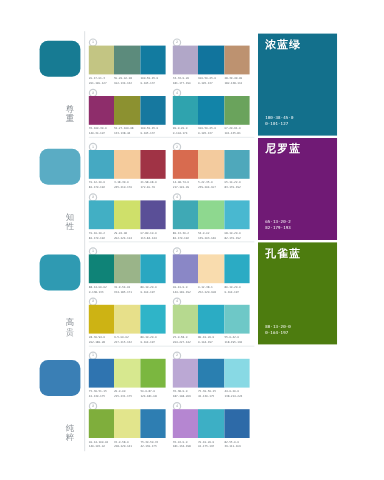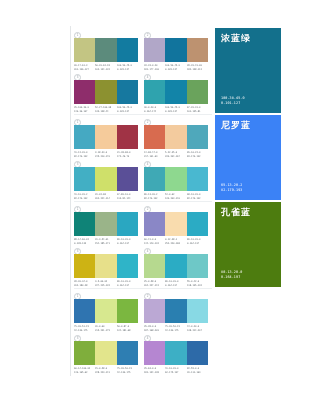--- a/index.html
+++ b/index.html
@@ -101,20 +101,30 @@
   .wm-sub{
     font-size:3.4px;line-height:6px;color:#f6a98a;letter-spacing:1.6px;
     font-family:"DejaVu Sans",sans-serif;
   }
 </style>
 </head>
 <body>
 
 <div class="page">
 
+  <div class="rail">
+    <div class="rail-chip" style="top: 34px; background: rgb(23, 123, 147);"></div>
+    <div class="rail-label" style="top: 88px;">尊重</div>
+    <div class="rail-chip" style="top: 124px; background: rgb(90, 172, 196);"></div>
+    <div class="rail-label" style="top: 178px;">知性</div>
+    <div class="rail-chip" style="top: 212px; background: rgb(47, 154, 178);"></div>
+    <div class="rail-label" style="top: 266px;">高贵</div>
+    <div class="rail-chip" style="top: 300px; background: rgb(58, 127, 181);"></div>
+    <div class="rail-label" style="top: 354px;">纯粹</div>
+  </div>
 
   <div class="divider"></div>
 
   <div class="groups">
       <div class="grow">
         <div class="cell c0" style="top: 4px;">
           <div class="bullet">1</div>
           <div class="swatches">
             <div class="sw" style="background: rgb(195, 197, 131);"></div>
             <div class="sw" style="background: rgb(92, 139, 124);"></div>
@@ -475,21 +485,21 @@
     </div>
 
   <div class="panels">
       <div class="panel" style="background: rgb(19, 112, 140);">
         <div class="pname">浓蓝绿</div>
         <div class="pcode">
           <div>100-38-45-0</div>
           <div>0-101-127</div>
         </div>
       </div>
-      <div class="panel" style="background: #3b82f6;">
+      <div class="panel" style="background: #701a75;">
         <div class="pname">尼罗蓝</div>
         <div class="pcode">
           <div>65-13-20-2</div>
           <div>82-179-193</div>
         </div>
       </div>
       <div class="panel" style="background: #4d7c0f;">
         <div class="pname">孔雀蓝</div>
         <div class="pcode">
           <div>80-13-20-0</div>

